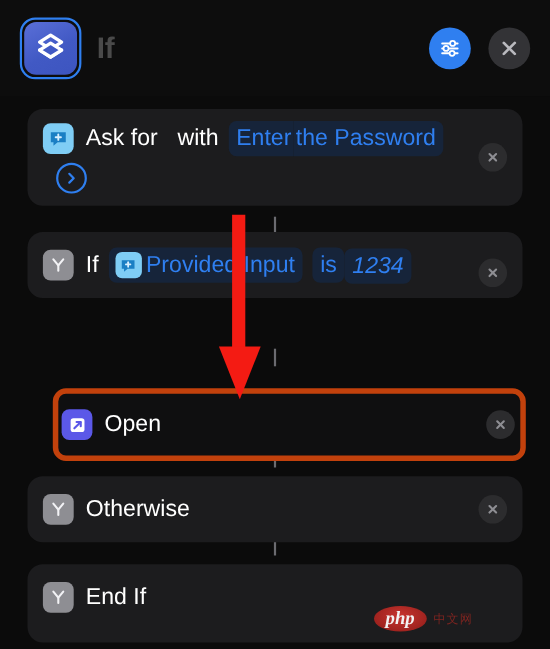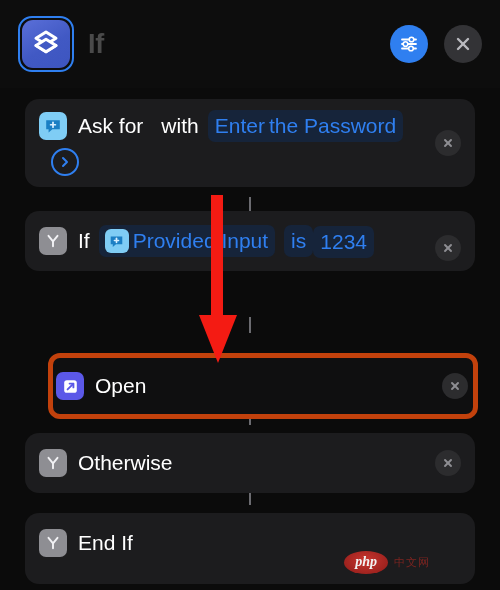--- a/index.html
+++ b/index.html
@@ -193,21 +193,21 @@
     position: absolute;
     right: 6px; bottom: 16px;
     display: flex;
     align-items: center;
     gap: 6px;
   }
   .wm-logo {
     font-family: "Liberation Serif", serif;
     font-style: italic;
     font-weight: bold;
-    font-size: 14px;
+    font-size: 17px;
     color: #f2f2f2;
     background: radial-gradient(ellipse at 50% 40%, #c8352f 0%, #8e1b18 100%);
     border-radius: 50% / 50%;
     padding: 2px 11px 3px 11px;
     line-height: 18px;
   }
   .wm-text {
     font-size: 11px;
     color: #7d2420;
     letter-spacing: 1px;
@@ -305,21 +305,21 @@
             <svg width="17" height="17" viewBox="0 0 20 20" aria-hidden="true">
               <path d="M3.2 4.2h13.6v9.1H9.4L5.6 16.6v-3.3H3.2z" fill="#1b7fc4"></path>
               <line x1="10" y1="6.3" x2="10" y2="11.2" stroke="#d8efff" stroke-width="1.9" stroke-linecap="round"></line>
               <line x1="7.6" y1="8.75" x2="12.4" y2="8.75" stroke="#d8efff" stroke-width="1.9" stroke-linecap="round"></line>
             </svg>
           </span>
           <span>Provided Input</span>
         </span>
         <span class="gap"></span>
         <span class="pill">is</span>
-        <span class="pill" style="margin-top:2px;">1234</span>
+        <span class="pill" style="margin-top:2px;font-style:italic;">1234</span>
         <span class="card-delete" style="top:26px;">
           <svg width="14" height="14" viewBox="0 0 14 14" aria-hidden="true">
             <line x1="4" y1="4" x2="10" y2="10" stroke="#8e8e93" stroke-width="1.9" stroke-linecap="round"></line>
             <line x1="10" y1="4" x2="4" y2="10" stroke="#8e8e93" stroke-width="1.9" stroke-linecap="round"></line>
           </svg>
         </span>
       </div>
     </div>
 
     <div class="card highlighted" style="top:265px;">

